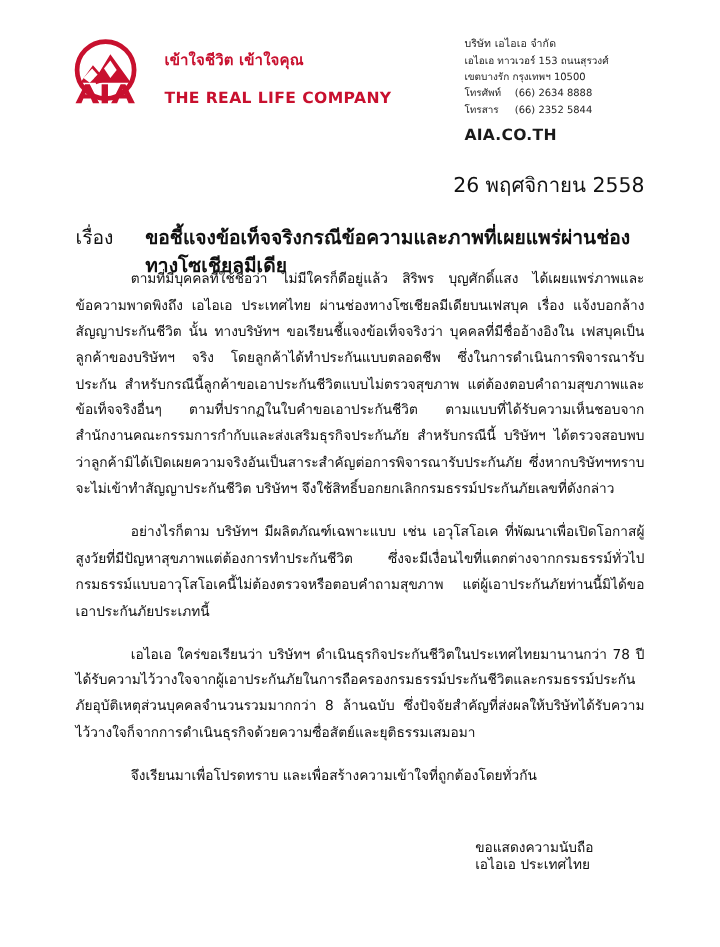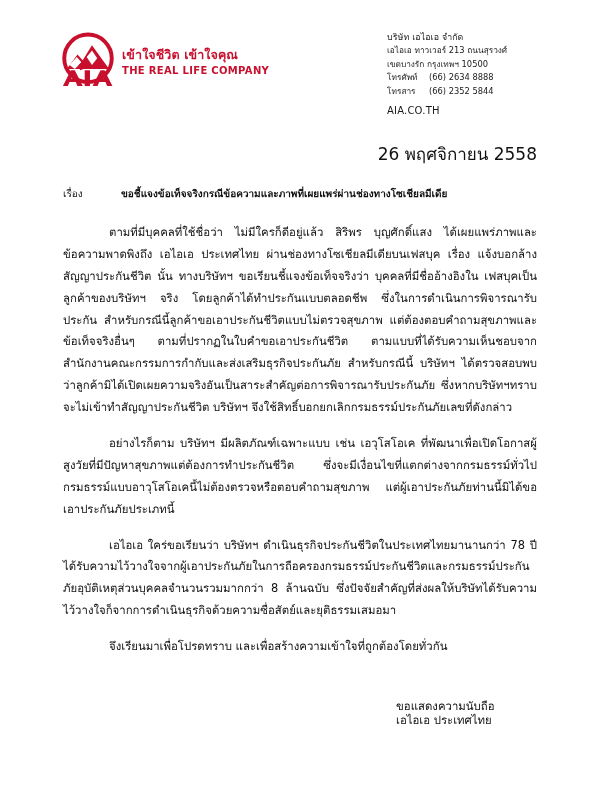--- a/index.html
+++ b/index.html
@@ -27,46 +27,46 @@
     top: 26px;
     left: 0;
     width: 600px;
     height: 90px;
   }
   .brand-block {
     position: absolute;
     left: 55px;
     top: 2px;
     display: flex;
-    align-items: center;
-    gap: 1px;
+    align-items: flex-end;
+    gap: 16px;
   }
   .aia-logo {
     width: 66px;
     height: 66px;
     flex: 0 0 auto;
   }
   .tagline {
     padding-bottom: 2px;
   }
   .tagline-th {
     font-size: 12.5px;
     font-weight: 700;
     color: #C8102E;
     line-height: 1.15;
     letter-spacing: 0.1px;
     white-space: nowrap;
   }
   .tagline-en {
-    font-size: 10px;
+    font-size: 13px;
     font-weight: 700;
     color: #C8102E;
     letter-spacing: 0.32px;
     line-height: 1.3;
-    margin-top: 1px;
+    margin-top: 17px;
     white-space: nowrap;
   }
 
   .address-block {
     position: absolute;
     right: 38px;
     top: 4px;
     text-align: left;
     font-size: 8.3px;
     line-height: 1.62;
@@ -80,42 +80,43 @@
   }
   .address-block .row {
     white-space: nowrap;
   }
   .address-block .lbl {
     display: inline-block;
     min-width: 42px;
   }
   .address-block .url {
     margin-top: 5px;
-    font-size: 10px;
+    font-size: 13px;
     letter-spacing: 0.2px;
+    font-weight: bold;
   }
 
   
   .date-line {
     position: absolute;
     top: 140px;
     right: 63px;
     font-size: 17px;
     color: #111;
     white-space: nowrap;
   }
 
   
   .subject-row {
     position: absolute;
     top: 186px;
     left: 63px;
     right: 48px;
     display: flex;
-    font-size: 10px;
+    font-size: 16px;
     line-height: 1.5;
   }
   .subject-label {
     width: 58px;
     flex: 0 0 58px;
   }
   .subject-text {
     flex: 1 1 auto;
     font-weight: bold;
   }
@@ -196,21 +197,21 @@
         </svg>
       </span>
       <span class="tagline">
         <span class="tagline-th">เข้าใจชีวิต เข้าใจคุณ</span>
         <span class="tagline-en" style="display:block">THE REAL LIFE COMPANY</span>
       </span>
     </div>
 
     <div class="address-block">
       <div class="company row">บริษัท เอไอเอ จำกัด</div>
-      <div class="row">เอไอเอ ทาวเวอร์ 213 ถนนสุรวงศ์</div>
+      <div class="row">เอไอเอ ทาวเวอร์ 153 ถนนสุรวงศ์</div>
       <div class="row">เขตบางรัก กรุงเทพฯ 10500</div>
       <div class="row">
         <span class="lbl">โทรศัพท์</span><span>(66) 2634 8888</span>
       </div>
       <div class="row">
         <span class="lbl">โทรสาร</span><span>(66) 2352 5844</span>
       </div>
       <div class="url row">AIA.CO.TH</div>
     </div>
   </div>

